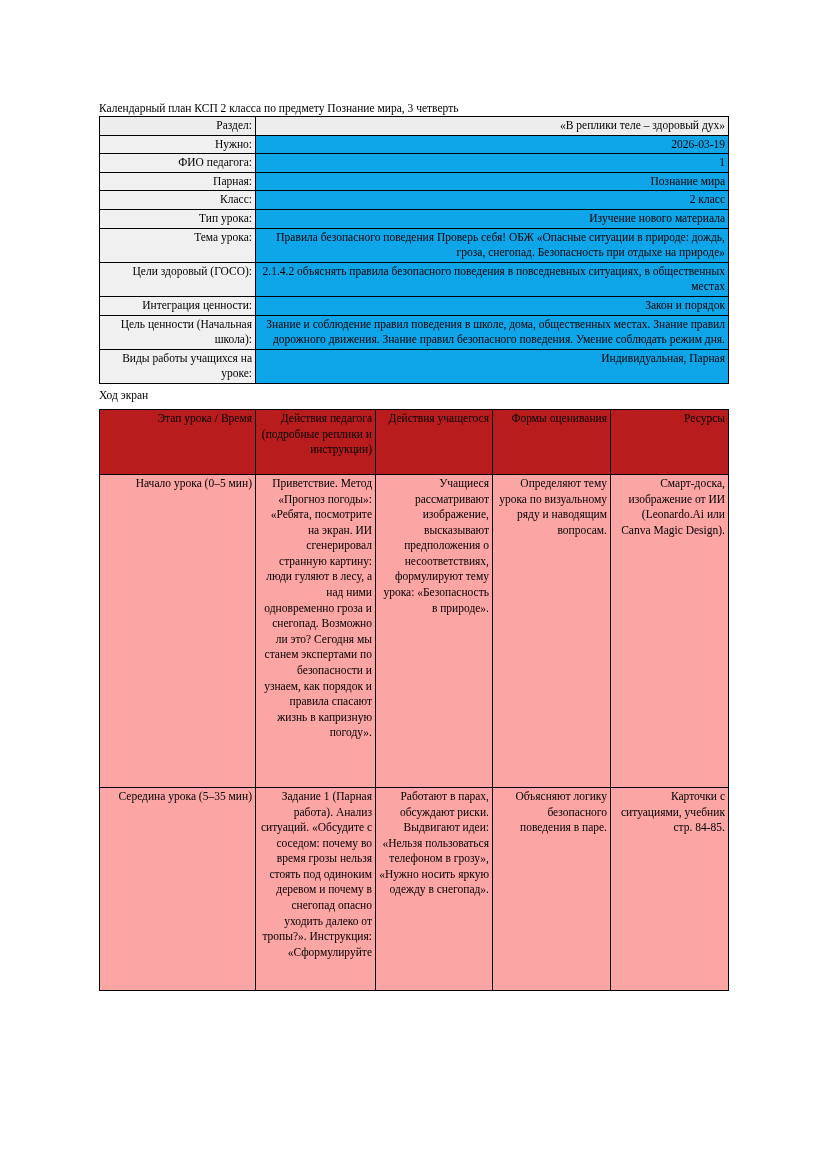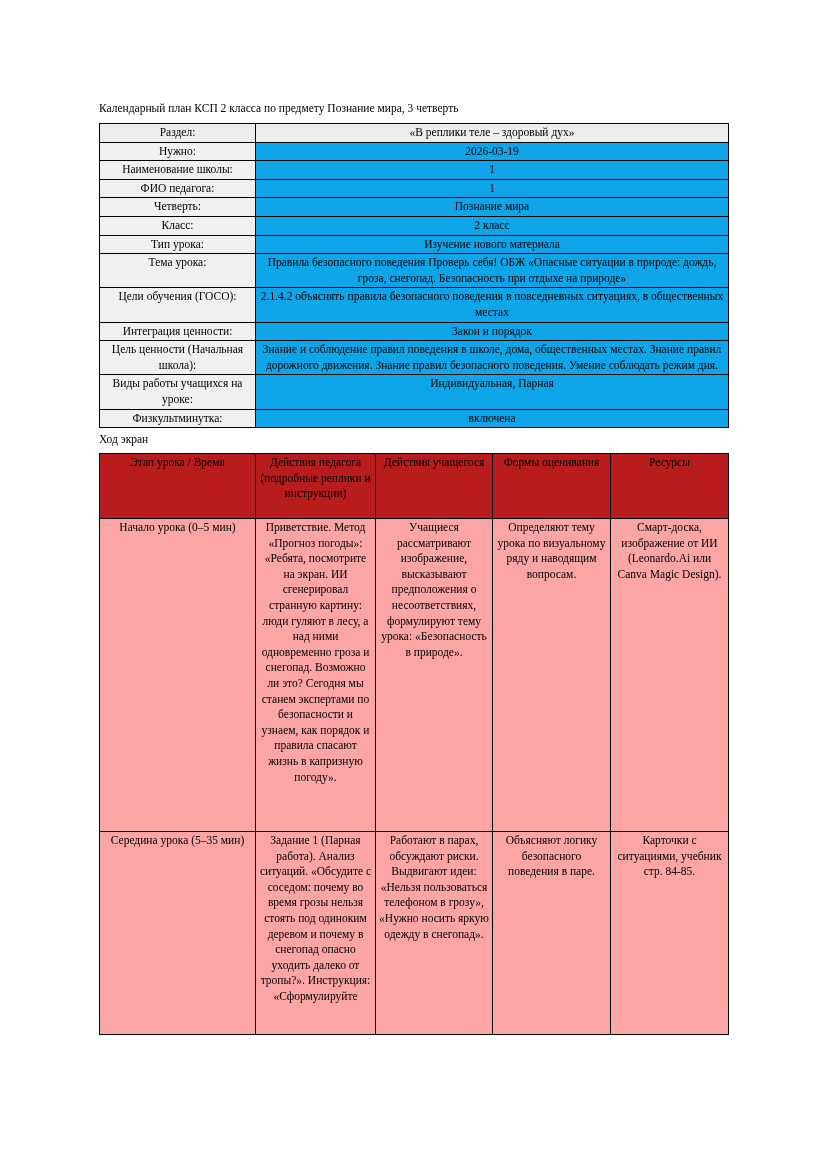--- a/index.html
+++ b/index.html
@@ -26,37 +26,36 @@
   .content {
     position: absolute;
     left: 99px;
     top: 100px;
     width: 629px;
   }
 
   .doc-title {
     font-size: 11.5px;
     line-height: 16px;
-    margin-bottom: 7px;
     white-space: nowrap;
   }
 
   table {
     border-collapse: collapse;
     table-layout: fixed;
     width: 629px;
     font-size: 11.5px;
   }
   table td, table th {
     border: 1px solid #000000;
     vertical-align: top;
     padding: 1px 3px 1px 3px;
     line-height: 15.6px;
     font-weight: normal;
-    text-align: center;
+    text-align: right;
   }
 
   
   .info-table td.label {
     width: 156px;
     background: #f0f0f0;
   }
   .info-table td.value {
     background: #0ea5e9;
   }
@@ -108,62 +107,54 @@
 
       <tr class="shaded">
             <td class="label">Раздел:</td>
             <td class="value">«В реплики теле – здоровый дух»</td>
           </tr>
           <tr>
             <td class="label">Нужно:</td>
             <td class="value">2026-03-19</td>
           </tr>
           <tr>
-            <td class="label">Наименование школы:</td>
-            <td class="value">1</td>
-          </tr>
-          <tr>
             <td class="label">ФИО педагога:</td>
             <td class="value">1</td>
           </tr>
           <tr>
-            <td class="label">Четверть:</td>
+            <td class="label">Парная:</td>
             <td class="value">Познание мира</td>
           </tr>
           <tr>
             <td class="label">Класс:</td>
             <td class="value">2 класс</td>
           </tr>
           <tr>
             <td class="label">Тип урока:</td>
             <td class="value">Изучение нового материала</td>
           </tr>
           <tr>
             <td class="label">Тема урока:</td>
             <td class="value">Правила безопасного поведения Проверь себя! ОБЖ «Опасные ситуации в природе: дождь, гроза, снегопад. Безопасность при отдыхе на природе»</td>
           </tr>
           <tr>
-            <td class="label">Цели обучения (ГОСО):</td>
+            <td class="label">Цели здоровый (ГОСО):</td>
             <td class="value">2.1.4.2 объяснять правила безопасного поведения в повседневных ситуациях, в общественных местах</td>
           </tr>
           <tr>
             <td class="label">Интеграция ценности:</td>
             <td class="value">Закон и порядок</td>
           </tr>
           <tr>
             <td class="label">Цель ценности (Начальная школа):</td>
             <td class="value">Знание и соблюдение правил поведения в школе, дома, общественных местах. Знание правил дорожного движения. Знание правил безопасного поведения. Умение соблюдать режим дня.</td>
           </tr>
           <tr>
             <td class="label">Виды работы учащихся на уроке:</td>
             <td class="value">Индивидуальная, Парная</td>
-          </tr>
-          <tr>
-            <td class="label">Физкультминутка:</td>
-            <td class="value">включена</td>
           </tr>
         </tbody>
     </table>
 
     <div class="section-caption">Ход экран</div>
 
     <table class="flow-table">
       <colgroup>
         <col class="c0">
           <col class="c1">

